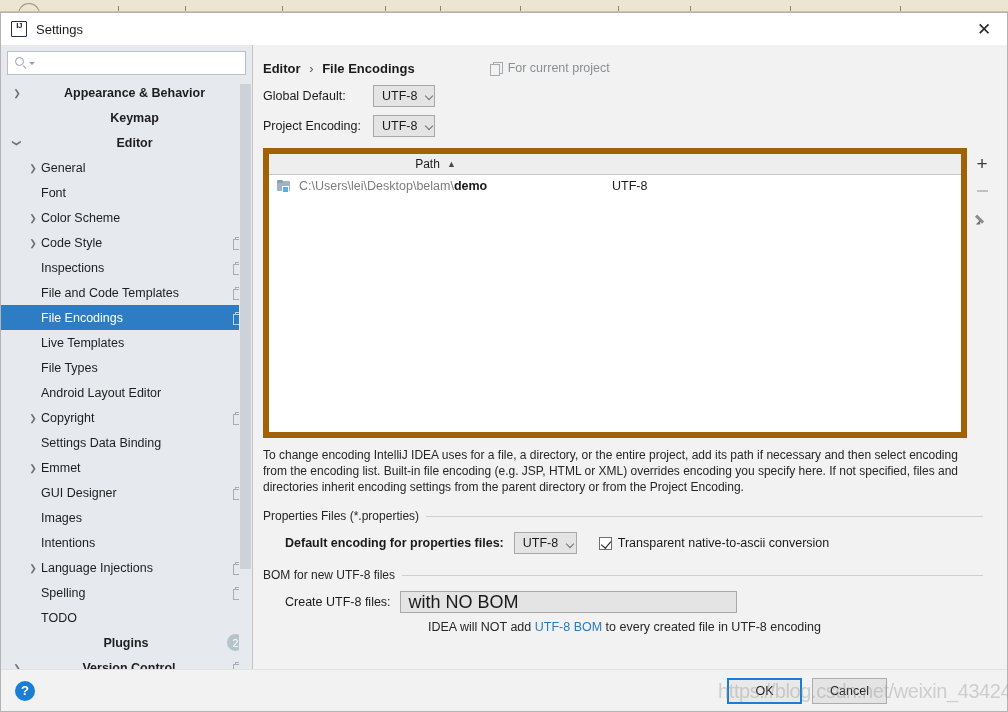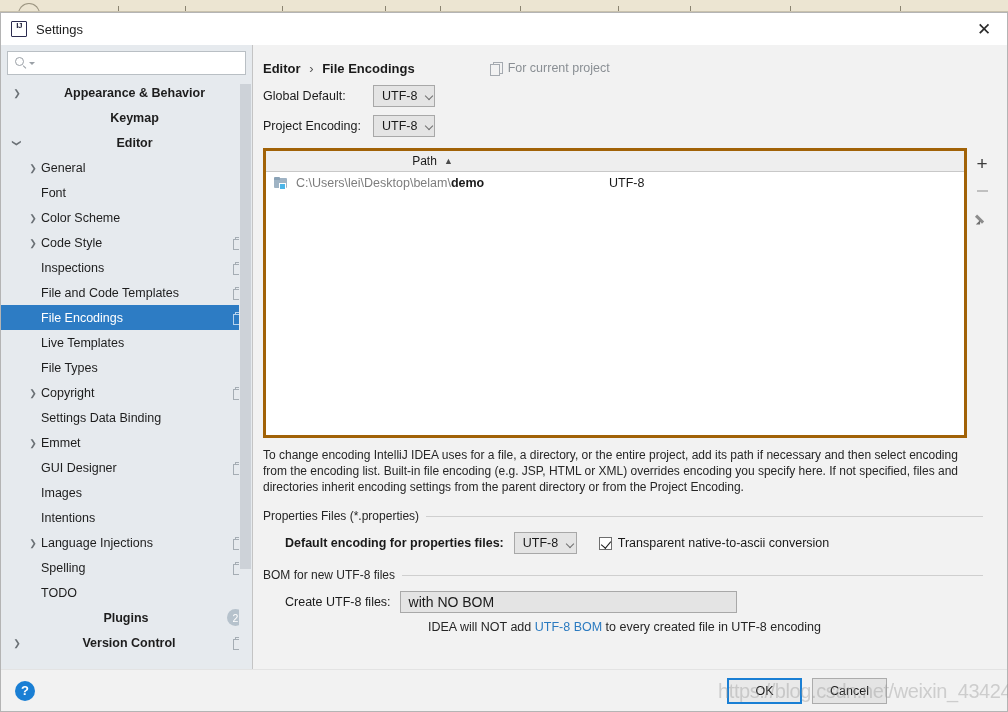--- a/index.html
+++ b/index.html
@@ -200,21 +200,21 @@
   }
   #global-encoding-combo { width: 62px; }
   #project-encoding-combo { width: 62px; }
 
   
   #table-area {
     margin-top: 9px; display: flex; flex: none;
     height: 290px;
   }
   #table-box {
-    flex: 1; border: 3px solid #a16207; background: #ffffff;
+    flex: 1; border: 6px solid #a16207; background: #ffffff;
     display: flex; flex-direction: column; min-width: 0;
   }
   #table-header {
     display: flex; height: 21px; flex: none;
     background: #eeeeee;
     border-bottom: 1px solid #c8c8c8;
   }
   #table-header .th {
     display: flex; align-items: center; justify-content: center;
     font-size: 12px; color: #1a1a1a;
@@ -309,21 +309,21 @@
     border-right: 1.6px solid #1f1f1f; border-bottom: 1.6px solid #1f1f1f;
     transform: rotate(40deg);
   }
   #transparent-checkbox-label { font-size: 12.5px; }
 
   #bom-row { display: flex; align-items: center; }
   #bom-row .row-label { font-size: 12.5px; margin-right: 9px; }
   #bom-combo {
     width: 337px; height: 22px; background: #e4e4e4; border: 1px solid #a8a8a8;
     display: flex; align-items: center; padding: 0 12px 0 8px;
-    font-size: 14px; cursor: default; justify-content: space-between;
+    font-size: 18px; cursor: default; justify-content: space-between;
   }
   #bom-note {
     margin-top: 7px; margin-left: 143px; font-size: 12.5px; color: #262626;
   }
   #bom-note .link { color: #2a7ac0; }
 
   
   #footer {
     height: 42px; flex: none; background: #f2f2f2;
     display: flex; align-items: center; position: relative;
@@ -442,20 +442,24 @@
             </div>
             <div class="tree-item indent-1">
               <span class="arrow" style="margin-left: 16px;"></span>
               <span class="label">Live Templates</span>
             </div>
             <div class="tree-item indent-1">
               <span class="arrow" style="margin-left: 16px;"></span>
               <span class="label">File Types</span>
             </div>
             <div class="tree-item indent-1">
+              <span class="arrow" style="margin-left: 16px;"></span>
+              <span class="label">Android Layout Editor</span>
+            </div>
+            <div class="tree-item indent-1">
               <span class="arrow" style="transform: none; margin-left: 16px;">❯</span>
               <span class="label">Copyright</span>
               <span class="copy-badge"></span>
             </div>
             <div class="tree-item indent-1">
               <span class="arrow" style="margin-left: 16px;"></span>
               <span class="label">Settings Data Binding</span>
             </div>
             <div class="tree-item indent-1">
               <span class="arrow" style="transform: none; margin-left: 16px;">❯</span>

